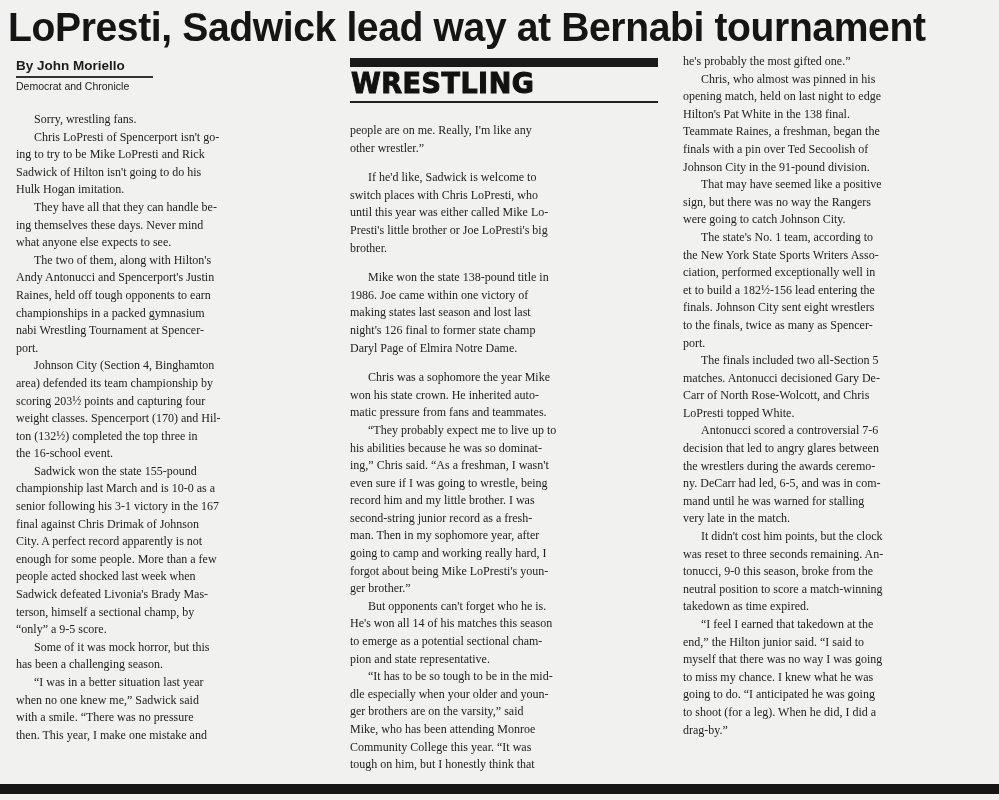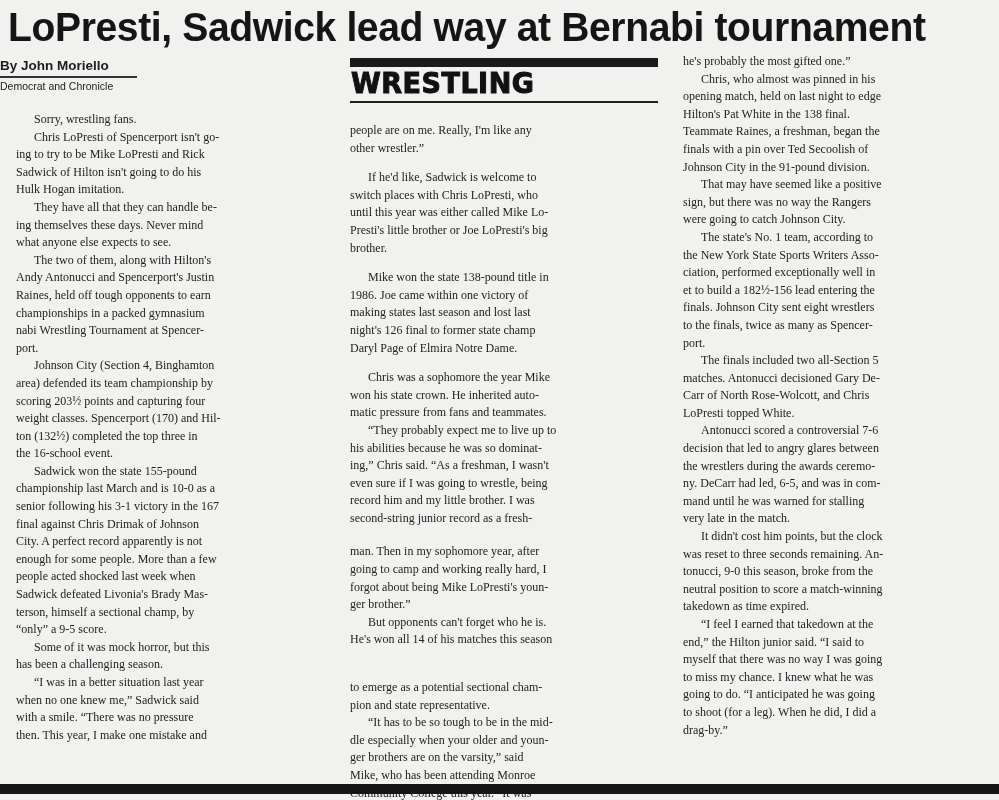--- a/index.html
+++ b/index.html
@@ -21,21 +21,21 @@
       font-size: 12px; line-height: 17.6px; color: #222;
     }
     .col p { text-indent: 18px; text-align: left; white-space: nowrap; }
     .col p.first { text-indent: 0; }
     .col p.gap { margin-top: 12px; }
     .col .line { display: block; }
     #col1 { left: 16px; top: 111px; width: 320px; }
     #col2 { left: 350px; top: 122px; width: 320px; }
     #col3 { left: 683px; top: 53px; width: 316px; }
     .byline {
-      position: absolute; left: 0; top: 58px; width: 137px;
+      position: absolute; left: 16px; top: 58px; width: 137px;
       font-family: "Liberation Sans", sans-serif;
     }
     .byline .author {
       font-weight: bold; font-size: 13.5px; line-height: 16px;
       border-bottom: 2px solid #333; padding-bottom: 2px; white-space: nowrap;
     }
     .byline .source {
       font-size: 10.5px; line-height: 14px; padding-top: 1px; white-space: nowrap;
     }
     .section-head {
@@ -149,29 +149,29 @@
       <span class="line" style="text-indent: 0px;">won his state crown. He inherited auto-</span>
       <span class="line" style="text-indent: 0px;">matic pressure from fans and teammates.</span>
     </p>
     <p>
       <span class="line">“They probably expect me to live up to</span>
       <span class="line" style="text-indent: 0px;">his abilities because he was so dominat-</span>
       <span class="line" style="text-indent: 0px;">ing,” Chris said. “As a freshman, I wasn't</span>
       <span class="line" style="text-indent: 0px;">even sure if I was going to wrestle, being</span>
       <span class="line" style="text-indent: 0px;">record him and my little brother. I was</span>
       <span class="line" style="text-indent: 0px;">second-string junior record as a fresh-</span>
-      <span class="line" style="text-indent: 0px; margin-top: 16px;">man. Then in my sophomore year, after</span>
+      <span class="line" style="text-indent: 0px;">man. Then in my sophomore year, after</span>
       <span class="line" style="text-indent: 0px;">going to camp and working really hard, I</span>
       <span class="line" style="text-indent: 0px;">forgot about being Mike LoPresti's youn-</span>
       <span class="line" style="text-indent: 0px;">ger brother.”</span>
     </p>
     <p>
       <span class="line">But opponents can't forget who he is.</span>
       <span class="line" style="text-indent: 0px;">He's won all 14 of his matches this season</span>
-      <span class="line" style="text-indent: 0px; margin-top: 30px;">to emerge as a potential sectional cham-</span>
+      <span class="line" style="text-indent: 0px;">to emerge as a potential sectional cham-</span>
       <span class="line" style="text-indent: 0px;">pion and state representative.</span>
     </p>
     <p>
       <span class="line">“It has to be so tough to be in the mid-</span>
       <span class="line" style="text-indent: 0px;">dle especially when your older and youn-</span>
       <span class="line" style="text-indent: 0px;">ger brothers are on the varsity,” said</span>
       <span class="line" style="text-indent: 0px;">Mike, who has been attending Monroe</span>
       <span class="line" style="text-indent: 0px;">Community College this year. “It was</span>
       <span class="line" style="text-indent: 0px;">tough on him, but I honestly think that</span>
     </p>

